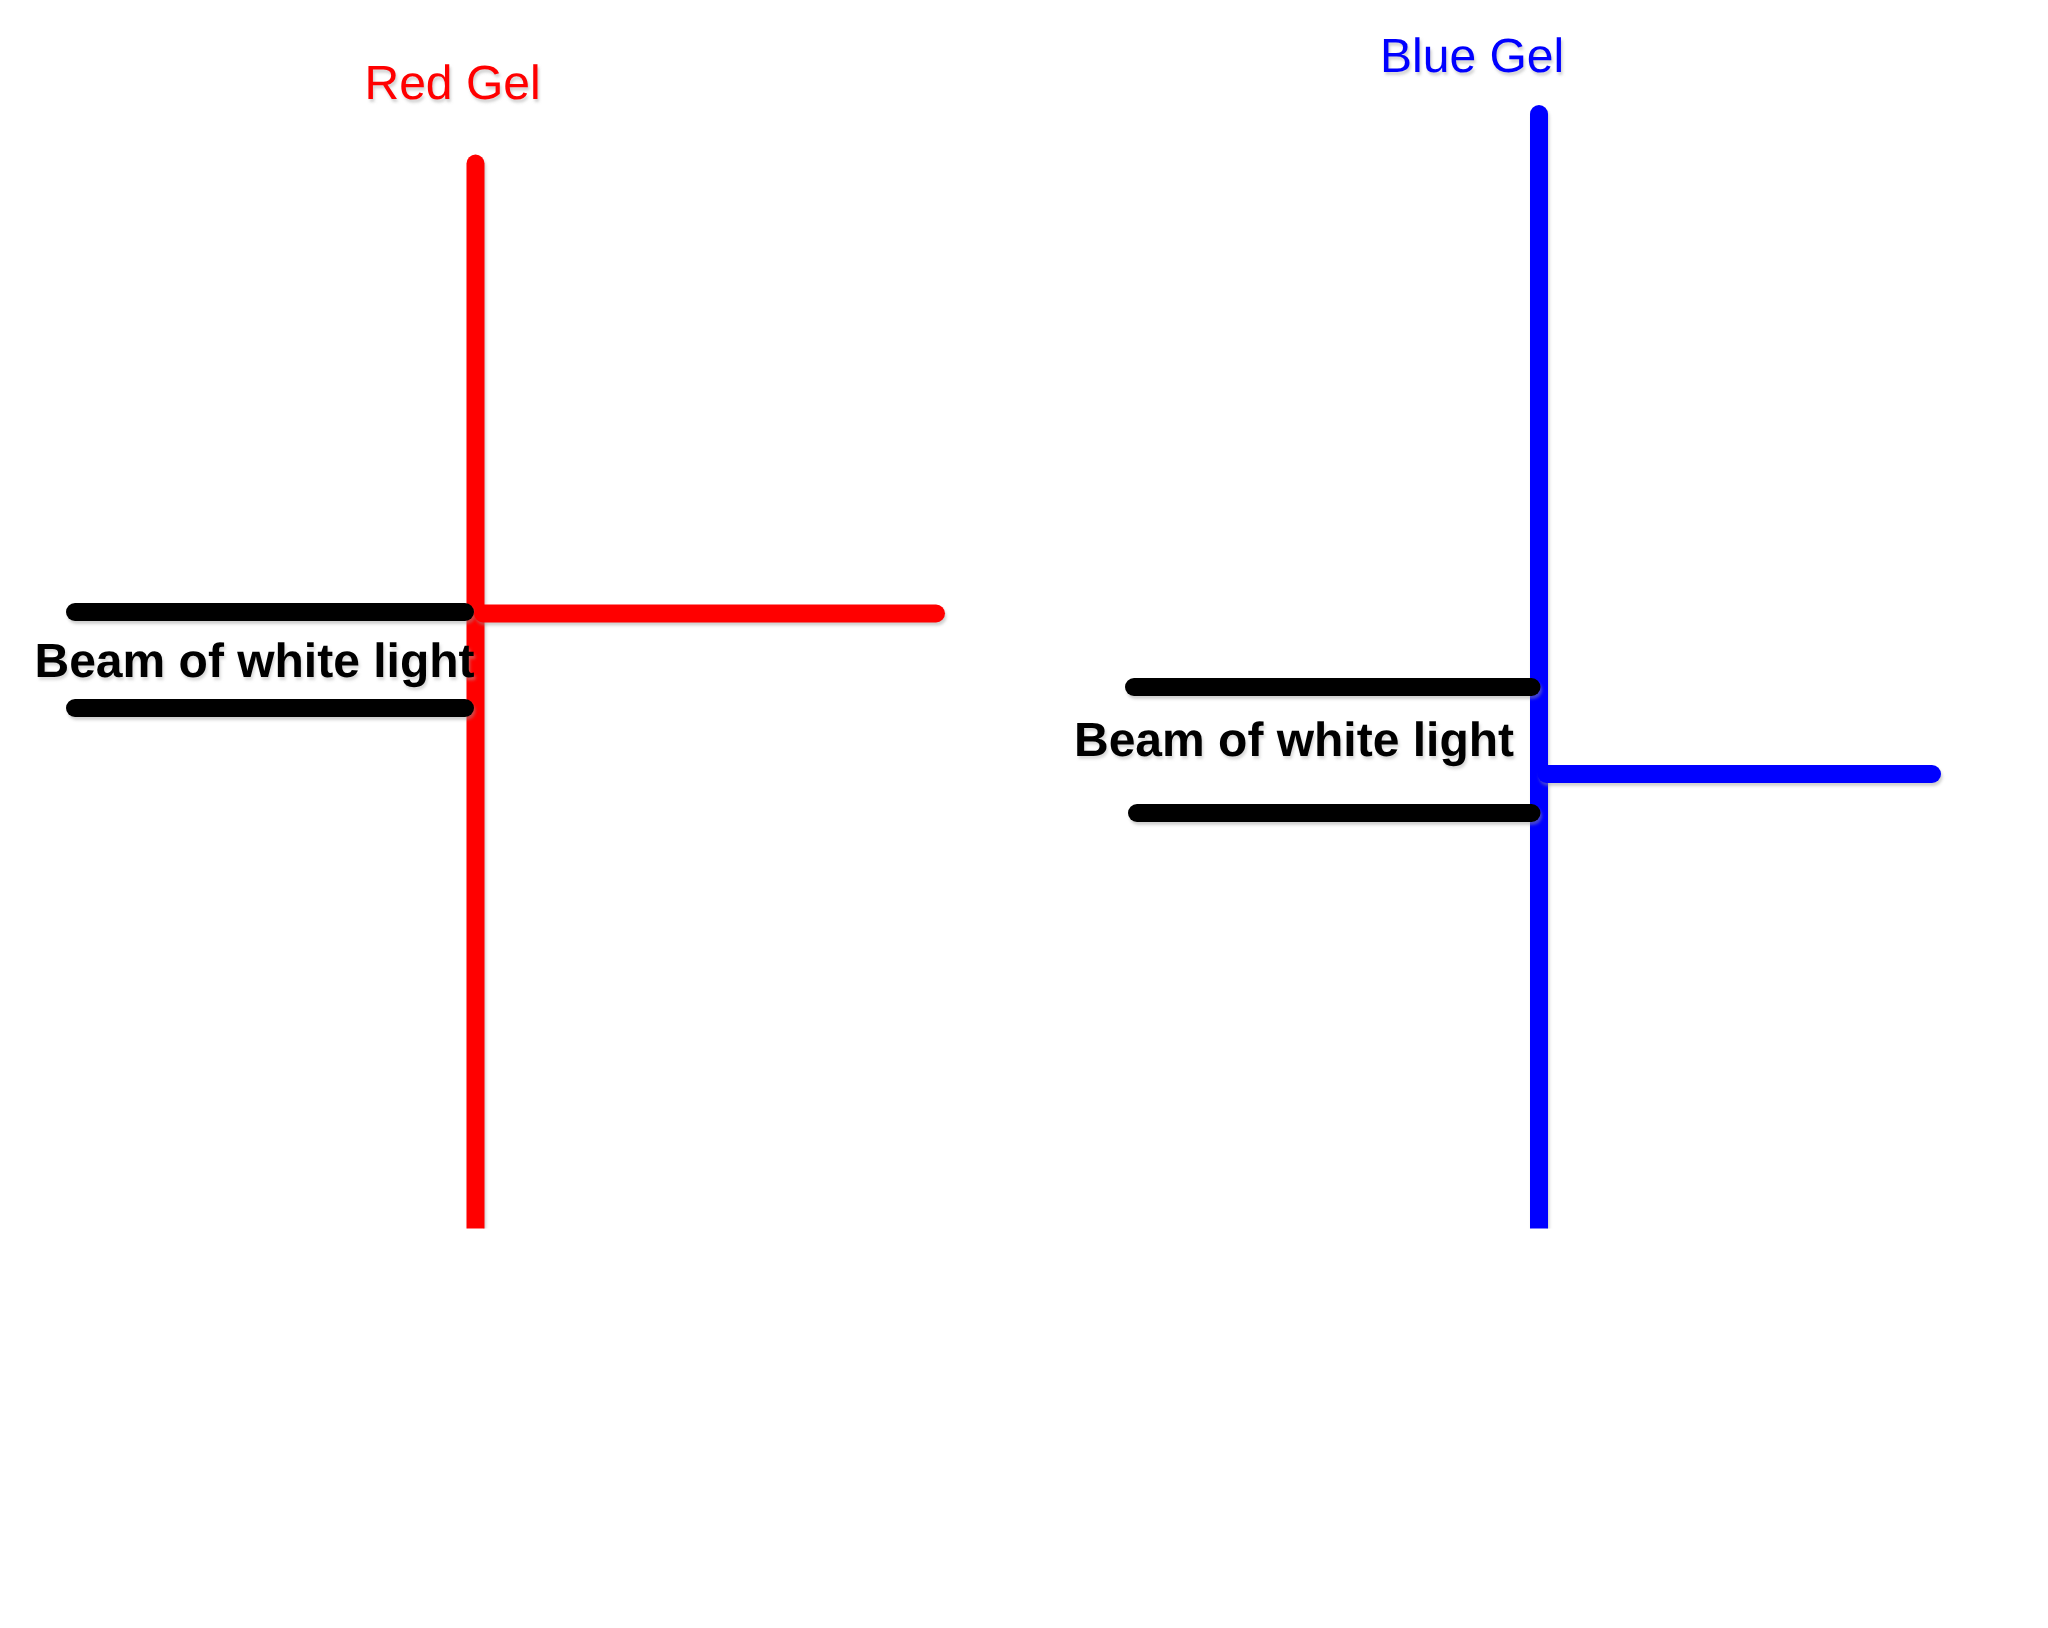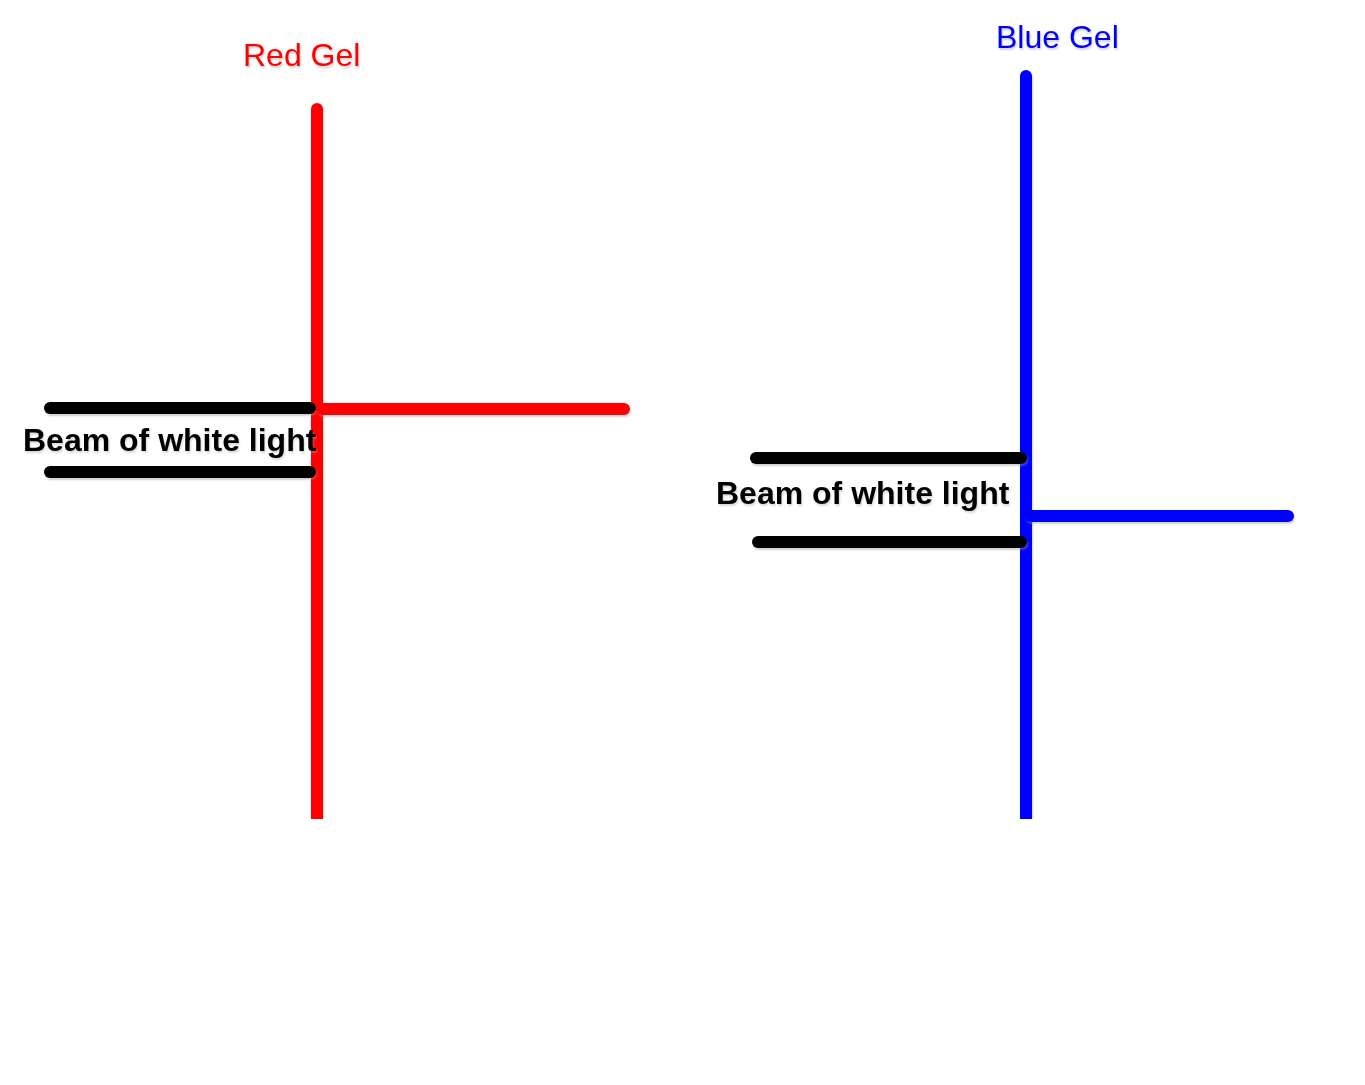--- a/index.html
+++ b/index.html
@@ -45,21 +45,21 @@
   .red .beam-top    { left: 44px;  top: 402px;  width: 272px; height: 12px; }
   .red .beam-bottom { left: 44px;  top: 466px;  width: 272px; height: 12px; }
   .red .ray         { left: 316px; top: 403px;  width: 314px; height: 12px; }
   .red .title       { left: 243px; top: 38px; }
   .red .beam-label  { left: 23px;  top: 424px; }
   
   .blue .gel-line    { left: 1020px; top: 70px;  width: 12px;  height: 971px; }
   .blue .beam-top    { left: 750px;  top: 452px; width: 277px; height: 12px; }
   .blue .beam-bottom { left: 752px;  top: 536px; width: 275px; height: 12px; }
   .blue .ray         { left: 1025px; top: 510px; width: 269px; height: 12px; }
-  .blue .title       { left: 996px;  top: 20px; text-align: right; }
+  .blue .title       { left: 920px;  top: 20px; text-align: right; }
   .blue .beam-label  { left: 716px;  top: 477px; }
 </style>
 </head>
 <body>
 
 <div class="canvas">
 
   <section class="diagram red">
     <div class="title" style="color: rgb(255, 0, 0);">Red Gel</div>
     <div class="line gel-line" style="background: rgb(255, 0, 0);"></div>

